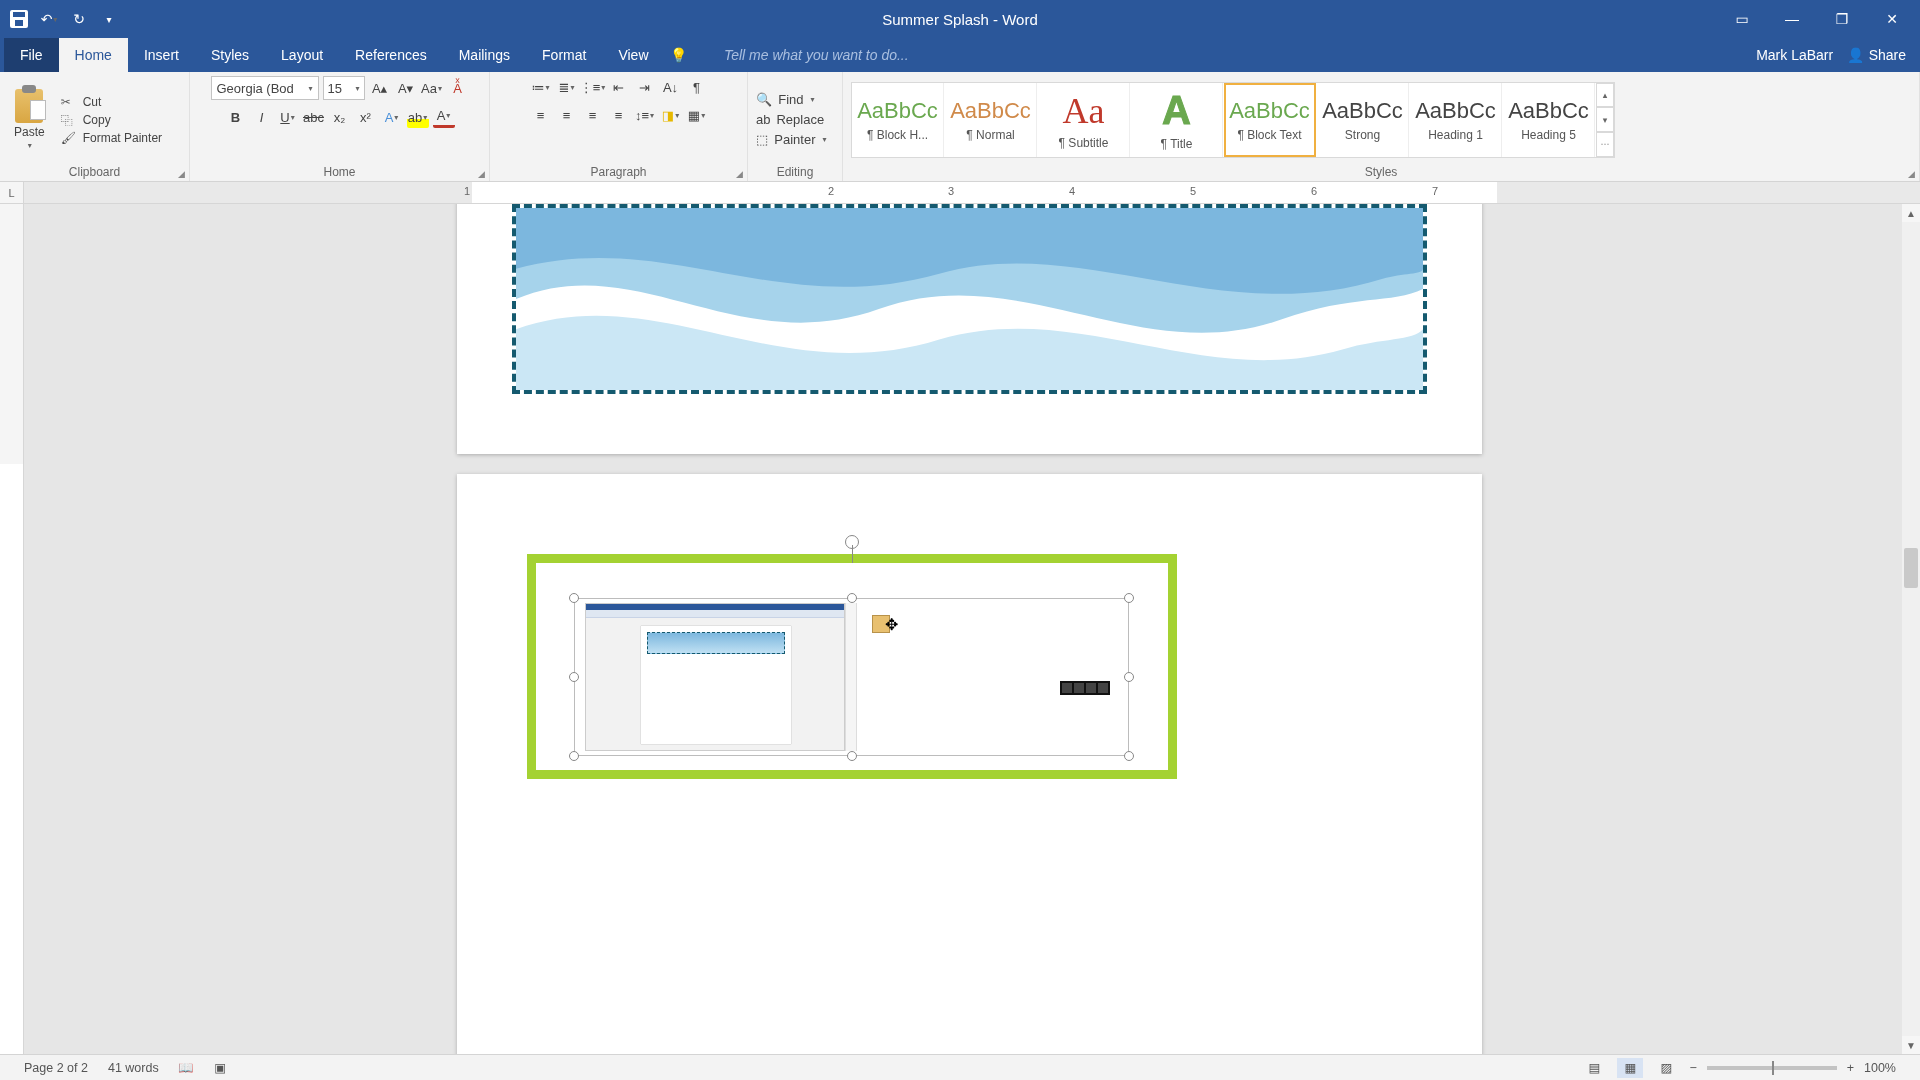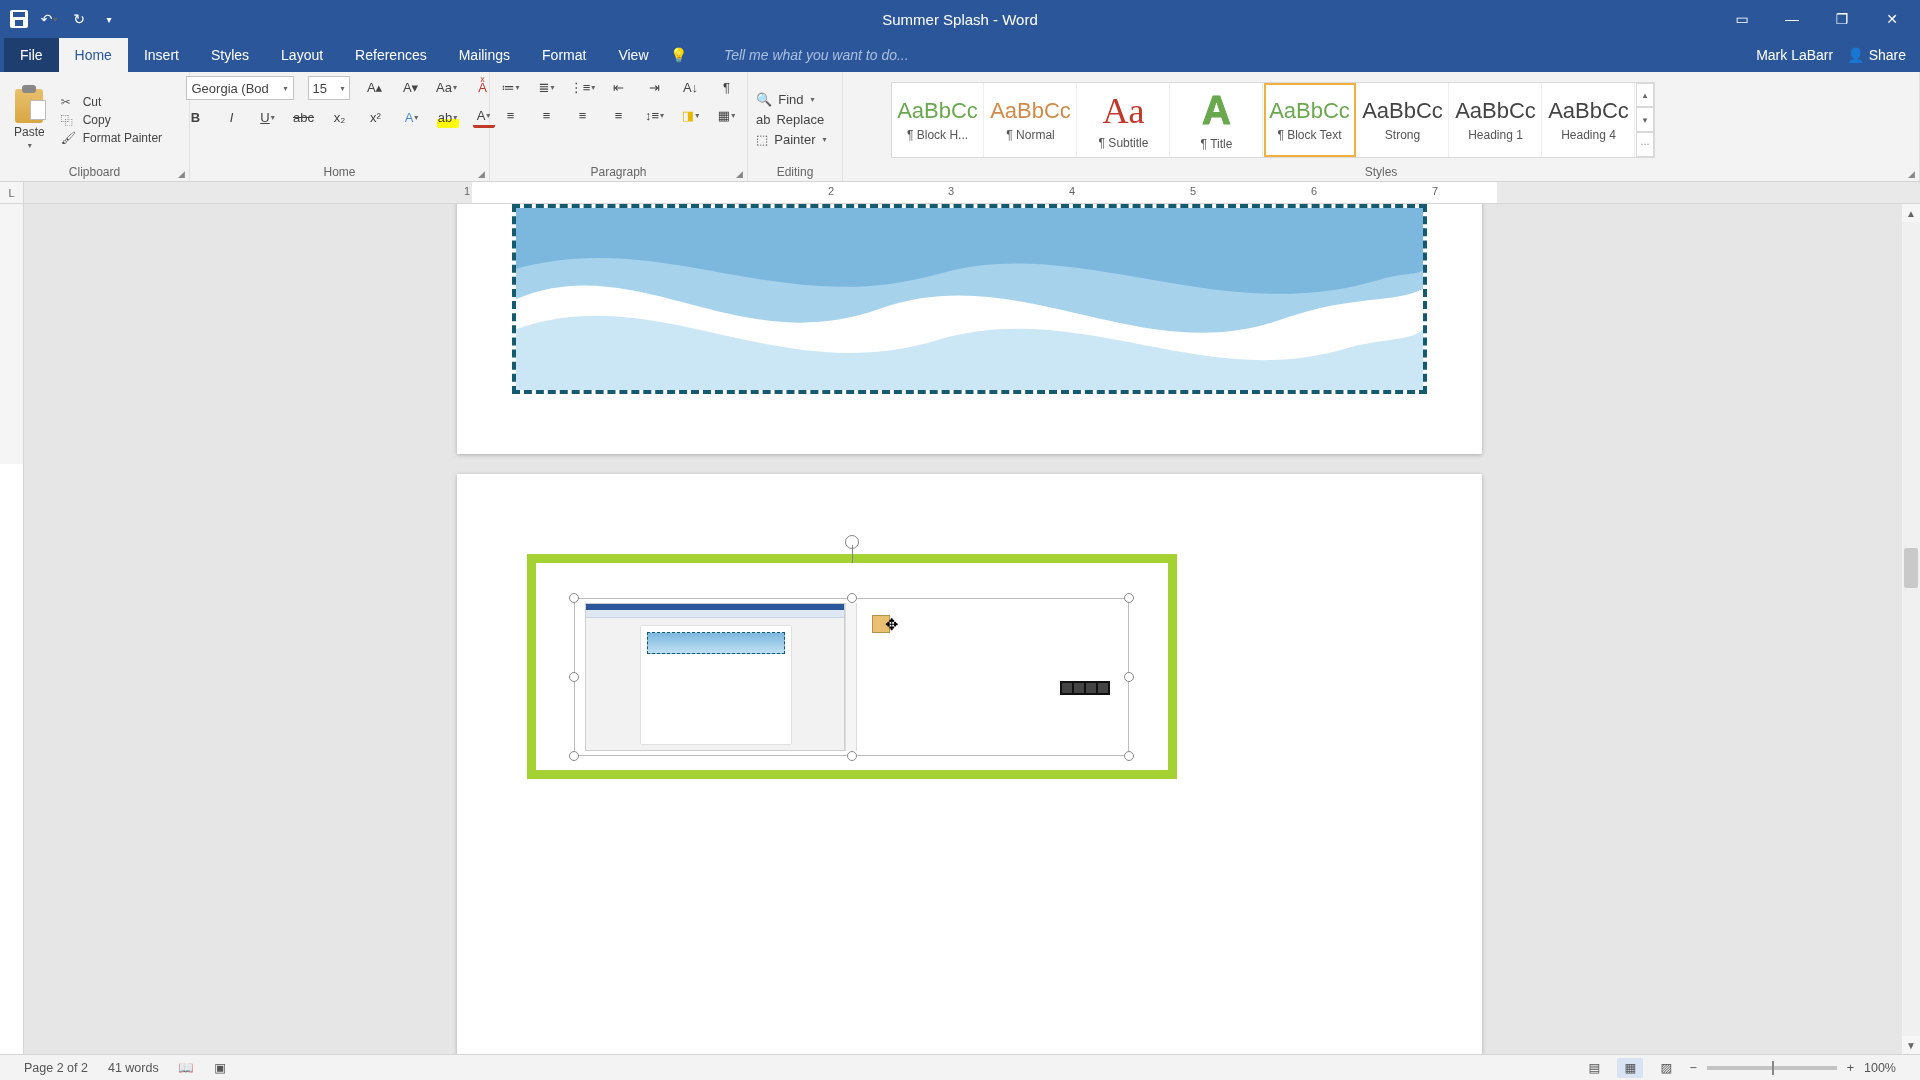--- a/index.html
+++ b/index.html
@@ -74,25 +74,25 @@
   .big-btn { display:flex; flex-direction:column; align-items:center; gap:2px; padding:4px 6px; }
   .paste-icon { background: linear-gradient(#e8c16d,#d9a642); border-radius:3px; position:relative; width:28px; height:34px;}
   .paste-icon::before { content:''; position:absolute; top:-4px; left:7px; width:14px; height:8px; background:#888; border-radius:3px;}
   .paste-icon::after { content:''; position:absolute; bottom:3px; right:-3px; width:14px; height:18px; background:#fff; border:1px solid #bbb;}
   .small-row { display:flex; flex-direction:column; gap:4px; margin-left:4px; font-size:12px; color:#444;}
   .small-row div { display:flex; align-items:center; gap:6px; white-space:nowrap;}
   .mini-icon { width:16px; height:14px; display:inline-block;}
   .scissors { color:#555;}
   .font-select { width:108px; height:24px; border:1px solid #c3c3c3; background:#fff; padding:0 5px; font-size:13px; display:flex; align-items:center; justify-content:space-between;}
   .size-select { width:42px; height:24px; border:1px solid #c3c3c3; background:#fff; padding:0 4px; font-size:13px; display:flex; align-items:center; justify-content:space-between;}
-  .btnrow { display:flex; gap:14px; align-items:flex-start;}
+  .btnrow { display:flex; gap:4px; align-items:center;}
   .tool-btn { width:22px; height:22px; display:flex; align-items:center; justify-content:center; font-size:13px; color:#444; border-radius:2px;}
   .drop { font-size:8px; color:#666; margin-left:1px;}
   .font-col { display:flex; flex-direction:column; gap:6px;}
-  .style-gallery { display:flex; gap:1px; border:1px solid #d9d9d9; background:#fff;margin-left:40px;}
+  .style-gallery { display:flex; gap:1px; border:1px solid #d9d9d9; background:#fff;}
   .style-item { width:92px; height:74px; display:flex; flex-direction:column; align-items:center; justify-content:center; border-right:1px solid #eee; }
   .style-item .preview { font-size:22px; }
   .style-item .name { font-size:12px; color:#555; margin-top:4px;}
   .style-item.selected { outline:2px solid #f0b040; outline-offset:-2px;}
   .style-scroll { width:18px; display:flex; flex-direction:column;}
   .style-scroll div { flex:1; border:1px solid #d9d9d9; display:flex; align-items:center; justify-content:center; font-size:9px; color:#666;}
   .editing-col { display:flex; flex-direction:column; gap:5px; font-size:13px;}
   .editing-col div { display:flex; align-items:center; gap:6px;}
 
   
@@ -334,21 +334,21 @@
         <div class="style-item">
             <span class="preview">AaBbCc</span>
             <span class="name">Strong</span>
           </div>
         <div class="style-item">
             <span class="preview">AaBbCc</span>
             <span class="name">Heading 1</span>
           </div>
         <div class="style-item">
             <span class="preview">AaBbCc</span>
-            <span class="name">Heading 4</span>
+            <span class="name">Heading 5</span>
           </div>
         <div class="style-scroll">
             <div>▴</div>
             <div>▾</div>
             <div>⋯</div>
           </div>
       </div>
     </div>
     <div class="group-label"><span>Styles</span><span class="launcher">◢</span></div>
   </div>

